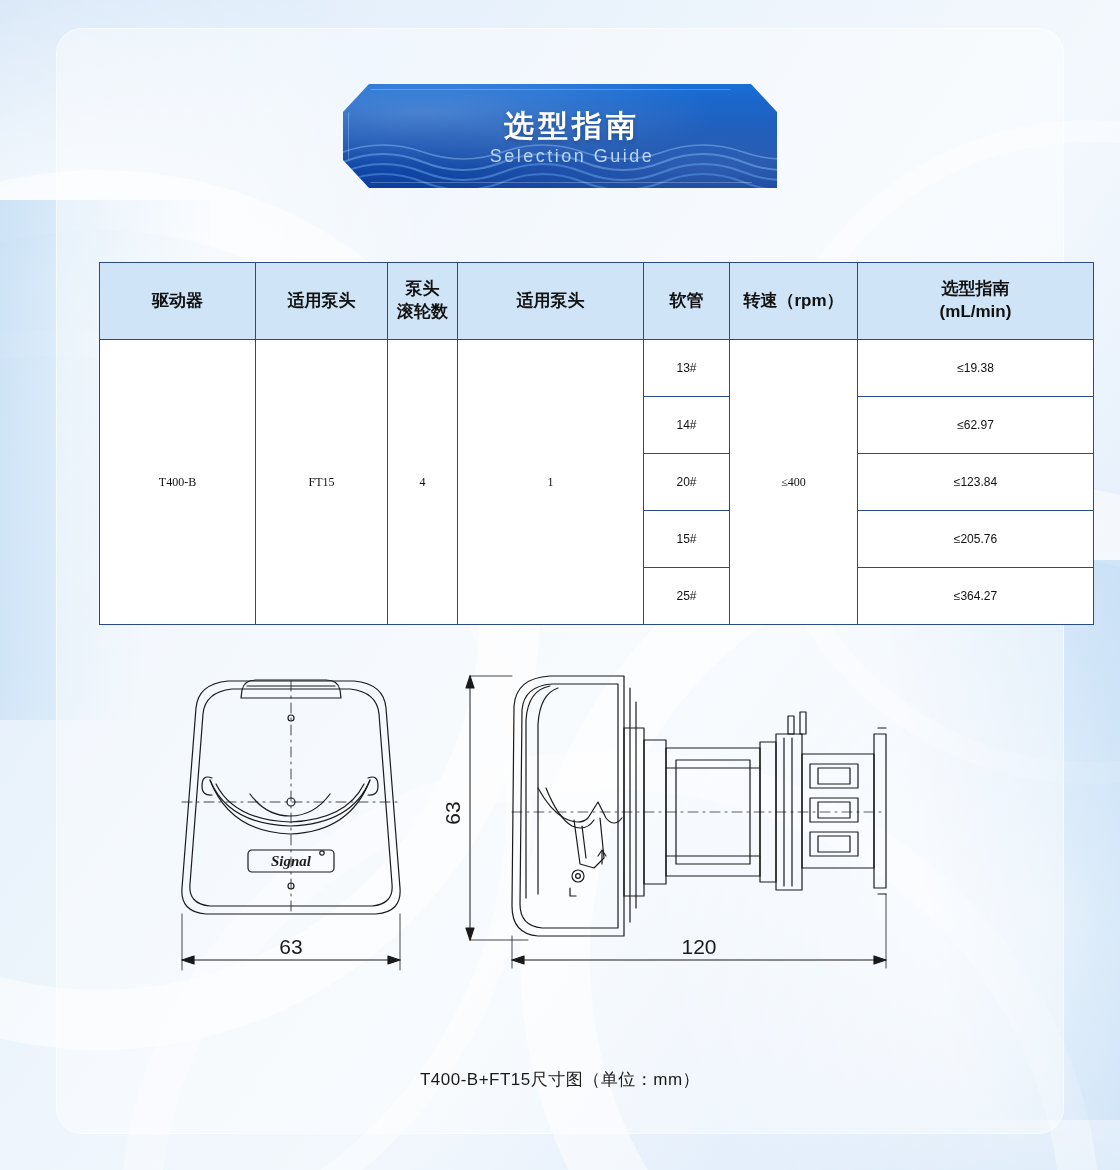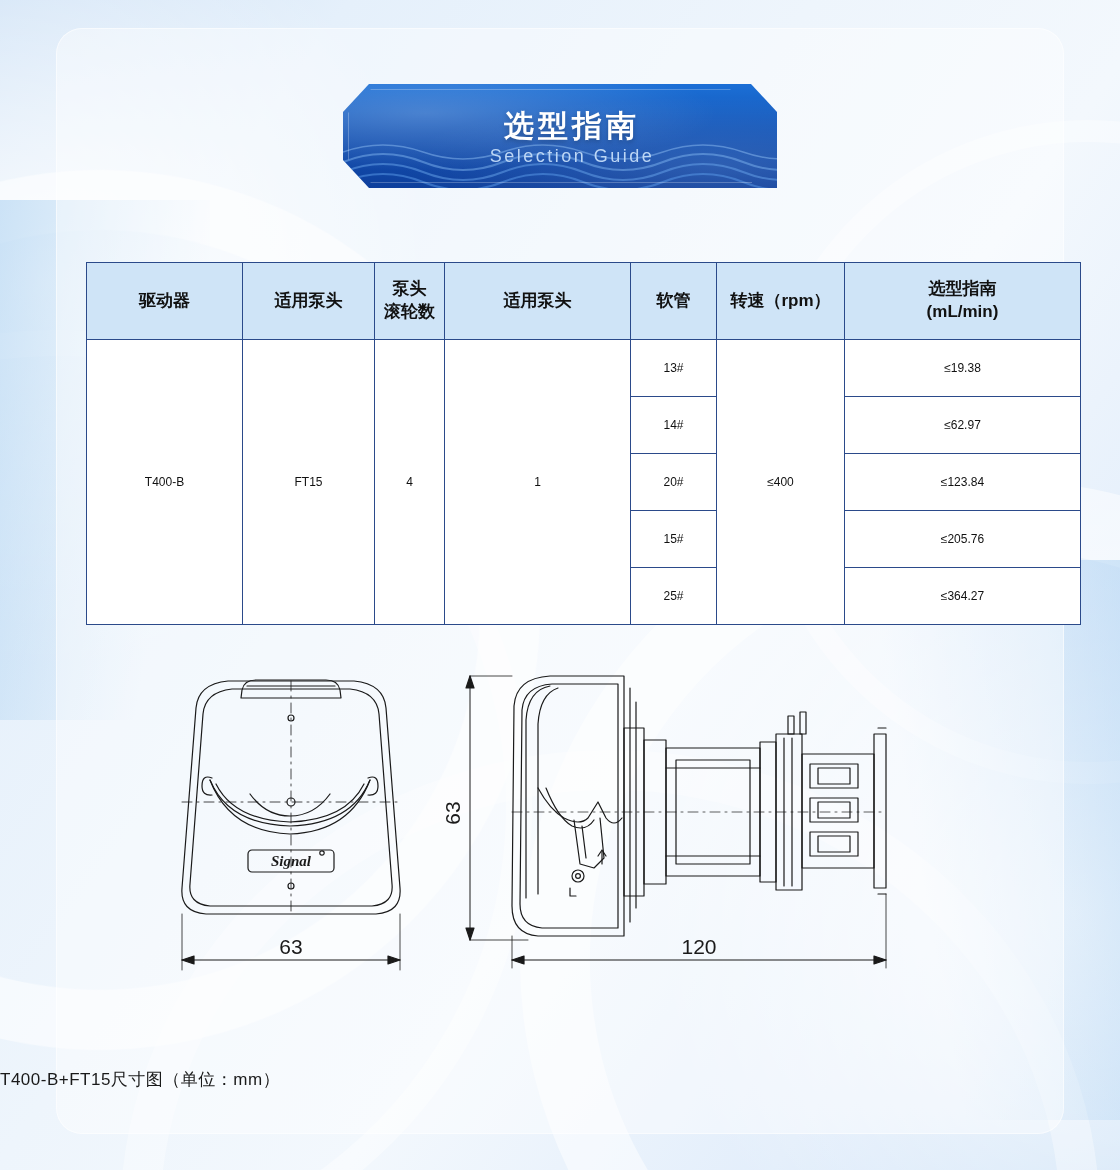--- a/index.html
+++ b/index.html
@@ -149,20 +149,21 @@
     position: absolute;
     left: 86px;
     top: 262px;
     width: 948px;
   }
   table.spec {
     width: 948px;
     border-collapse: collapse;
     table-layout: fixed;
     background: #ffffff;
+    margin-left: 13px;
   }
   table.spec th, table.spec td {
     border: 1px solid #2b4a8a;
     text-align: center;
     vertical-align: middle;
     color: #111111;
   }
   table.spec thead th {
     background: #cfe4f7;
     font-size: 17px;
@@ -171,37 +172,38 @@
     line-height: 1.35;
     padding: 4px 2px;
   }
   table.spec tbody td {
     font-size: 12px;
     height: 54px;
     background: #ffffff;
   }
   td.big {
     font-size: 19px;
+    font-family: Liberation Serif, serif;
   }
   .th-l1 { display: block; }
   .th-l2 { display: block; }
 
   
   .drawing {
     position: absolute;
     left: 86px;
     top: 660px;
     width: 948px;
     height: 360px;
   }
   .caption {
     position: absolute;
     left: 0; right: 0;
     top: 1068px;
-    text-align: left;
+    text-align: center;
     font-size: 17px;
     color: #1a1a1a;
     letter-spacing: 0.5px;
   }
 </style>
 </head>
 <body>
 
 <div class="page">
   <div class="swoosh sw1"></div>

